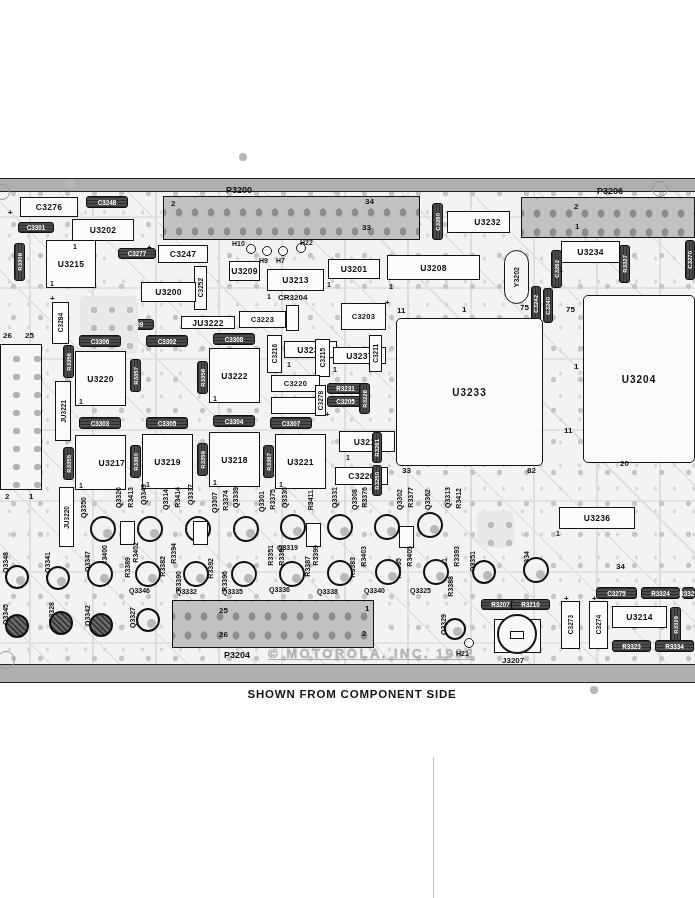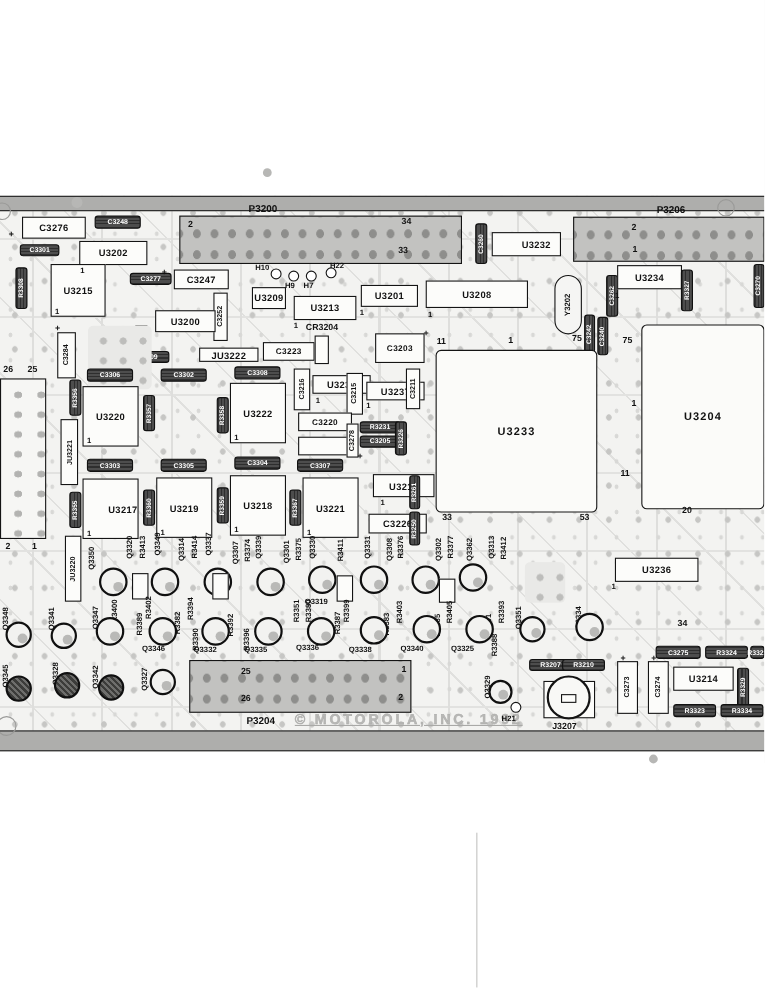--- a/index.html
+++ b/index.html
@@ -59,20 +59,21 @@
       letter-spacing:2.5px;color:#b8b8b6;text-decoration:underline;-webkit-text-stroke:.4px #a9a9a7;}
 </style>
 </head>
 <body>
 
 <div id="page">
   <div id="board"></div>
   <div class="band" style="top:178px;height:12px;"></div>
   <div class="band" style="top:664px;height:17px;"></div>
   <div class="copyright">© MOTOROLA, INC. 1992</div>
+  <div class="caption">SHOWN FROM COMPONENT SIDE</div>
 <div class="ic" style="left: 20px; top: 197px; width: 58px; height: 20px;">
       <span class="lab">C3276</span>
     </div>
     <div class="dk" style="left: 18px; top: 222px; width: 36px; height: 11px;">
       <span>C3301</span>
     </div>
     <div class="dk" style="left: 86px; top: 196px; width: 42px; height: 12px;">
       <span>C3248</span>
     </div>
     <div class="ic" style="left: 72px; top: 219px; width: 62px; height: 22px;">
@@ -480,21 +481,21 @@
     <div class="tx" style="left: 259px; top: 257px; font-size: 7px;">H9</div>
     <div class="tx" style="left: 276px; top: 257px; font-size: 7px;">H7</div>
     <div class="tx" style="left: 300px; top: 239px; font-size: 7px;">H22</div>
     <div class="tx" style="left: 456px; top: 650px; font-size: 7px;">H21</div>
     <div class="tx" style="left: 502px; top: 656px; font-size: 8px;">J3207</div>
     <div class="tx" style="left: 520px; top: 303px;">75</div>
     <div class="tx" style="left: 566px; top: 305px;">75</div>
     <div class="tx" style="left: 397px; top: 306px;">11</div>
     <div class="tx" style="left: 462px; top: 305px;">1</div>
     <div class="tx" style="left: 402px; top: 466px;">33</div>
-    <div class="tx" style="left: 527px; top: 466px;">53</div>
+    <div class="tx" style="left: 527px; top: 466px;">82</div>
     <div class="tx" style="left: 574px; top: 362px;">1</div>
     <div class="tx" style="left: 564px; top: 426px;">11</div>
     <div class="tx" style="left: 620px; top: 459px;">20</div>
     <div class="tx" style="left: 616px; top: 562px;">34</div>
     <div class="tx" style="left: 3px; top: 331px;">26</div>
     <div class="tx" style="left: 25px; top: 331px;">25</div>
     <div class="tx" style="left: 5px; top: 492px;">2</div>
     <div class="tx" style="left: 29px; top: 492px;">1</div>
     <div class="tx" style="left: 219px; top: 606px;">25</div>
     <div class="tx" style="left: 219px; top: 630px;">26</div>

